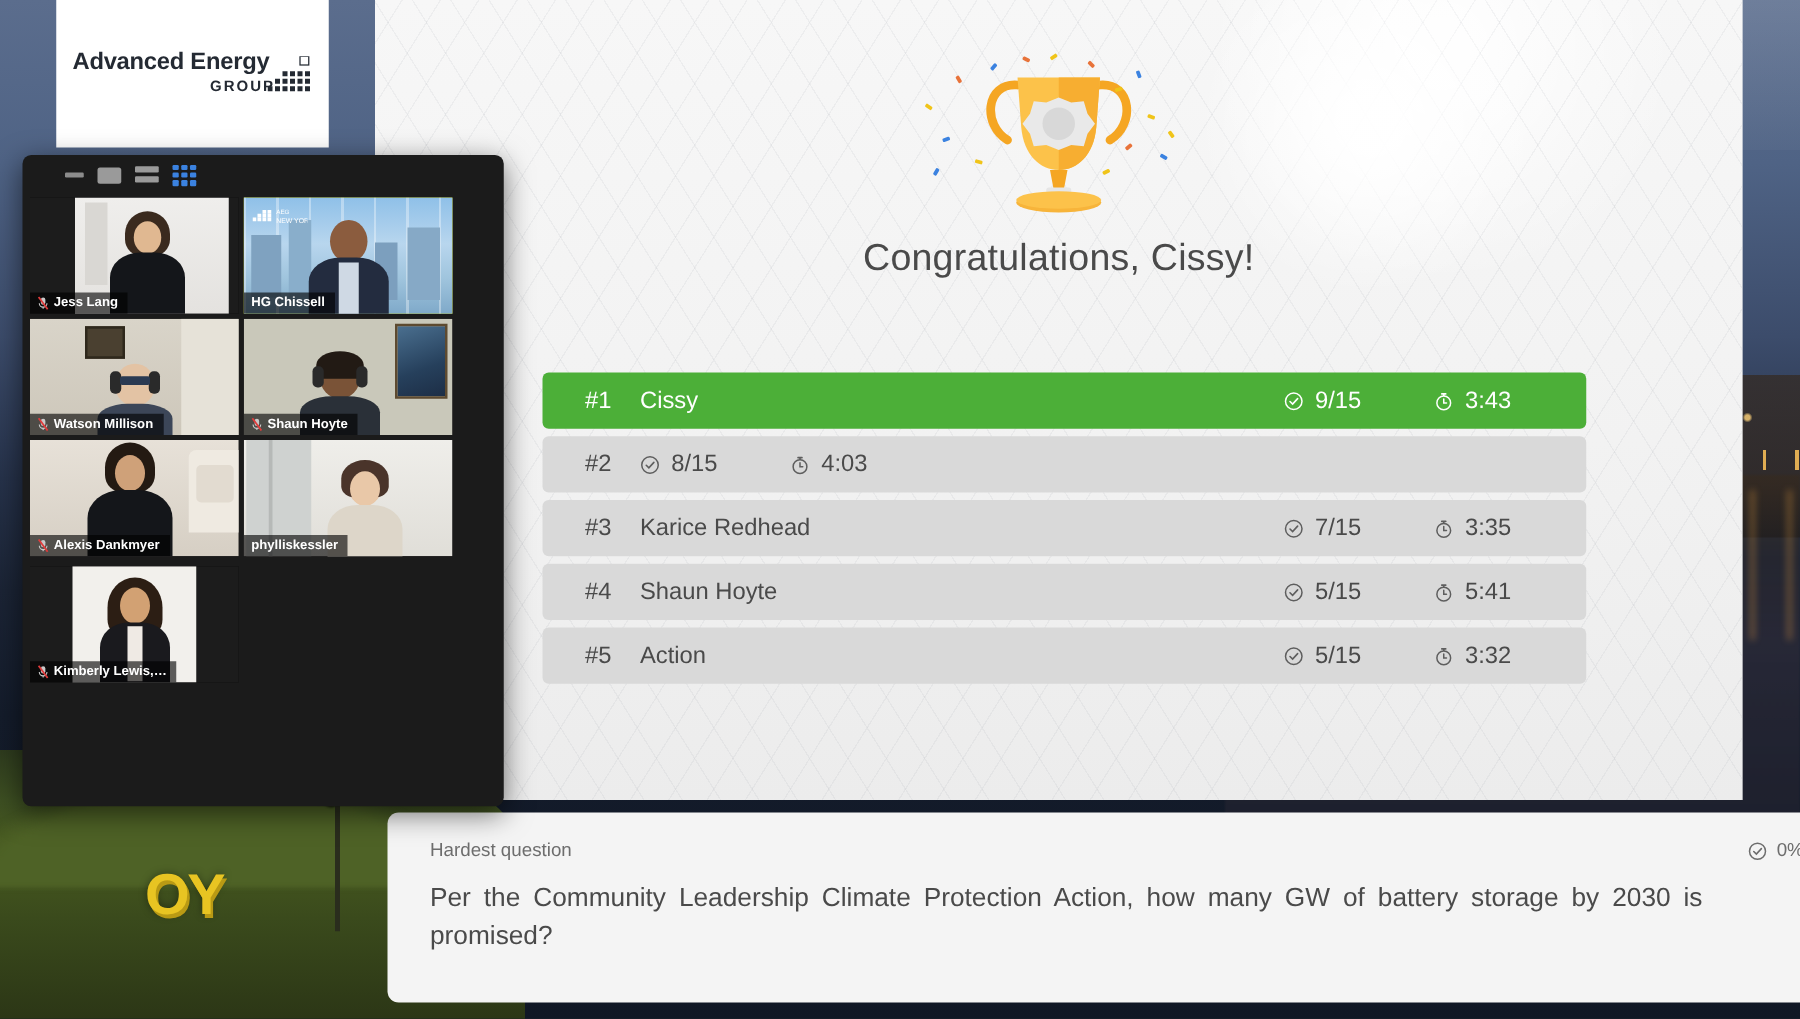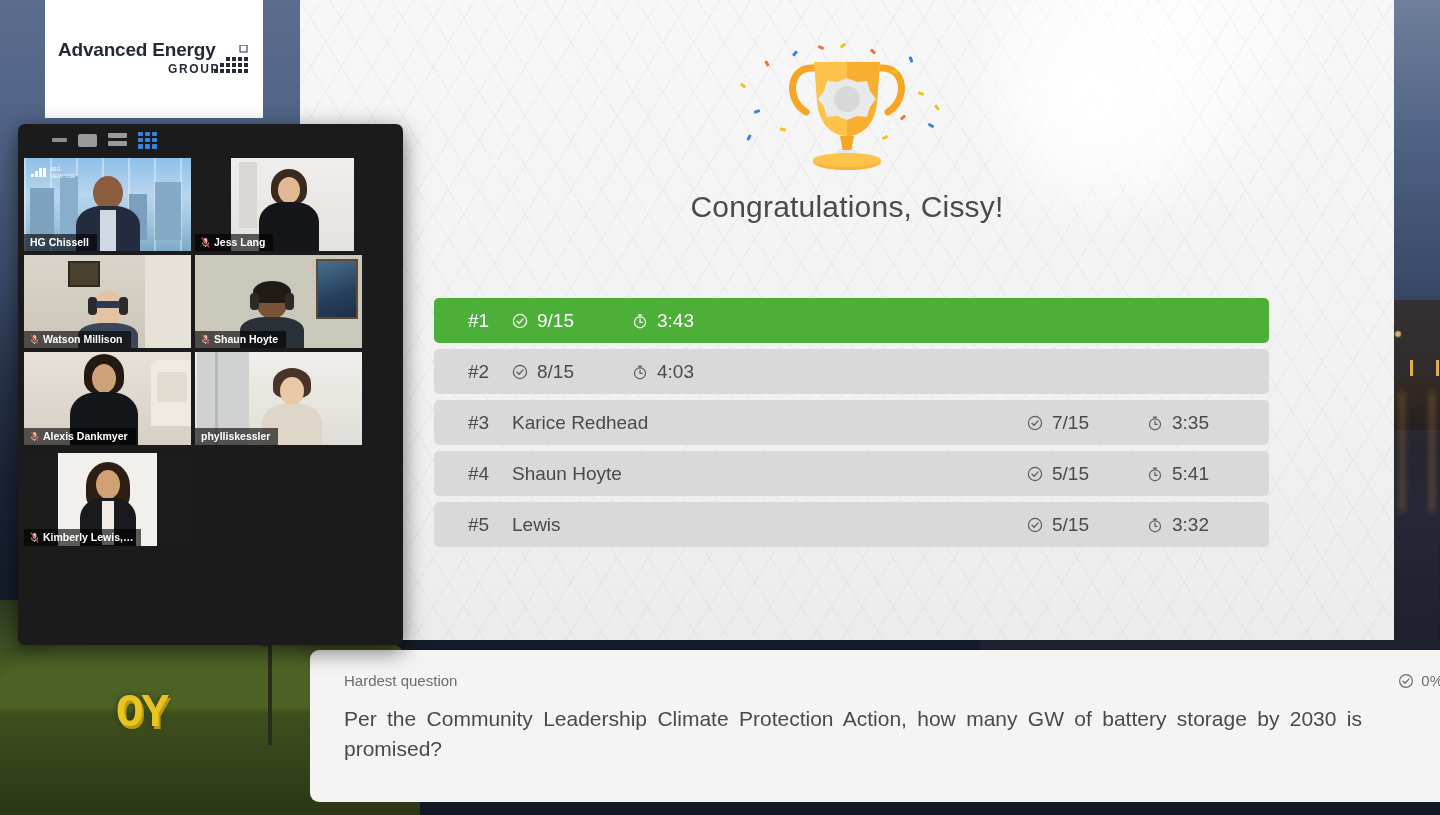--- a/index.html
+++ b/index.html
@@ -58,21 +58,21 @@
                       #3a4a1c 60%, #2a3415 100%);
     border-radius: 0 40% 0 0;
   }
   .bg-hill {
     position: absolute; left: -40px; top: 620px; width: 420px; height: 90px;
     background: radial-gradient(ellipse at 50% 100%, #4e6226 0 60%, transparent 70%);
     filter: blur(2px);
   }
   .bg-oy {
     position: absolute; left: 116px; top: 688px;
-    font-family: Liberation Mono, monospace;
+    font-family: Liberation Sans, sans-serif;
     font-weight: 700; font-size: 46px; letter-spacing: -2px;
     color: #e8c422;
     text-shadow: 2px 3px 0 #b99a14, 0 0 7px rgba(0,0,0,.4);
   }
   .bg-tree {
     position: absolute; background: #1a2210; filter: blur(1px);
   }
   .bg-pole {
     position: absolute; left: 268px; top: 625px; width: 4px; height: 120px;
     background: #2a2d1d;
@@ -263,20 +263,21 @@
           <i class="confetti" style="left:24px;top:96px;background:#3b82e0;transform:rotate(-60deg)"></i>
         </div>
       </div>
 
       <div class="congrats">Congratulations, Cissy!</div>
 
       <div class="board">
 
         <div class="lb-row first">
           <span class="lb-rank">#1</span>
+          <span class="lb-name">Cissy</span>
           <span class="lb-score">
             <svg class="ic" viewBox="0 0 16 16">
               <circle cx="8" cy="8" r="6.6" fill="none" stroke="#ffffff" stroke-width="1.2"></circle>
               <path d="M5 8.2 L7.1 10.3 L11.1 5.9" fill="none" stroke="#ffffff" stroke-width="1.3" stroke-linecap="round"></path>
             </svg>
             <span>9/15</span>
           </span>
           <span class="lb-time">
             <svg class="ic" viewBox="0 0 16 16">
               <circle cx="8" cy="9.3" r="5.5" fill="none" stroke="#ffffff" stroke-width="1.2"></circle>
@@ -345,21 +346,21 @@
               <path d="M8 6.2 V9.3 H10.2" fill="none" stroke="#5e5e5e" stroke-width="1.2" stroke-linecap="round"></path>
               <path d="M6.4 2.1 H9.6" stroke="#5e5e5e" stroke-width="1.3" stroke-linecap="round"></path>
               <path d="M8 2.1 V3.7" stroke="#5e5e5e" stroke-width="1.3"></path>
             </svg>
             <span>5:41</span>
           </span>
         </div>
 
         <div class="lb-row">
           <span class="lb-rank">#5</span>
-          <span class="lb-name">Lewis</span>
+          <span class="lb-name">Action</span>
           <span class="lb-score">
             <svg class="ic" viewBox="0 0 16 16">
               <circle cx="8" cy="8" r="6.6" fill="none" stroke="#5e5e5e" stroke-width="1.2"></circle>
               <path d="M5 8.2 L7.1 10.3 L11.1 5.9" fill="none" stroke="#5e5e5e" stroke-width="1.3" stroke-linecap="round"></path>
             </svg>
             <span>5/15</span>
           </span>
           <span class="lb-time">
             <svg class="ic" viewBox="0 0 16 16">
               <circle cx="8" cy="9.3" r="5.5" fill="none" stroke="#5e5e5e" stroke-width="1.2"></circle>
@@ -434,20 +435,42 @@
           <i></i>
           <i></i>
           <i></i>
           <i></i>
       </span>
     </div>
 
     <div class="tiles">
 
       <div class="trow">
+        <div class="tile">
+          <div class="tile-bg" style="background:#1c1c1c;">
+            <div style="position:absolute;left:36px;top:0;right:8px;bottom:0;background:linear-gradient(180deg,#efeeec 0%,#e4e2df 100%);"></div>
+            <div style="position:absolute;left:44px;top:4px;width:18px;height:66px;background:#d9d7d3;"></div>
+            <div class="person" style="top:14px;left:56%;">
+              <div class="head" style="left:-13px;top:0;width:26px;height:30px;background:#d8b08c;"></div>
+              <div style="position:absolute;left:-18px;top:-3px;width:36px;height:36px;border-radius:50% 50% 38% 38%;background:#3a2a1e;"></div>
+              <div class="head" style="left:-11px;top:5px;width:22px;height:26px;background:#e0b891;"></div>
+              <div class="body" style="left:-30px;top:30px;width:60px;height:50px;background:#14161a;"></div>
+            </div>
+          </div>
+          <div class="nametag">
+            <svg class="muted-ic" viewBox="0 0 10 12">
+              <rect x="3" y="1" width="4" height="6.5" rx="2" fill="#c8c8c8"></rect>
+              <path d="M1.6 6.2 a3.4 3.4 0 0 0 6.8 0" fill="none" stroke="#c8c8c8" stroke-width="1"></path>
+              <path d="M5 9.5 V11" stroke="#c8c8c8" stroke-width="1"></path>
+              <path d="M1 0.6 L9 11.4" stroke="#e03b3b" stroke-width="1.6"></path>
+            </svg>
+            <span>Jess Lang</span>
+          </div>
+        </div>
+
         <div class="tile active">
           <div class="tile-bg" style="background:linear-gradient(180deg,#8fc0e8 0%,#b8d6ee 40%,#9fc4dd 70%,#7fa9c9 100%);">
             <div style="position:absolute;inset:0;background:repeating-linear-gradient(90deg,rgba(255,255,255,.35) 0 2px,transparent 2px 26px);"></div>
             <div style="position:absolute;left:6px;top:30px;width:24px;height:50px;background:#7fa2c0;"></div>
             <div style="position:absolute;left:36px;top:18px;width:18px;height:62px;background:#89aecb;"></div>
             <div style="position:absolute;right:10px;top:24px;width:26px;height:58px;background:#86a9c6;"></div>
             <div style="position:absolute;right:44px;top:36px;width:18px;height:46px;background:#7c9fbe;"></div>
             <div class="person" style="top:18px;">
               <div class="head" style="left:-15px;top:0;width:30px;height:34px;background:#8b5c3e;"></div>
               <div class="body" style="left:-32px;top:30px;width:64px;height:48px;background:#232c3f;"></div>
@@ -466,42 +489,20 @@
                 <rect x="12" y="10" width="3" height="3"></rect>
               </g>
               <text x="19" y="7" font-family="Liberation Sans" font-size="5" fill="#ffffff">AEG</text>
               <text x="19" y="14" font-family="Liberation Sans" font-size="5.5" fill="#ffffff">NEW YORK</text>
             </svg>
           </div>
           <div class="nametag">
             <span>HG Chissell</span>
           </div>
         </div>
-
-        <div class="tile">
-          <div class="tile-bg" style="background:#1c1c1c;">
-            <div style="position:absolute;left:36px;top:0;right:8px;bottom:0;background:linear-gradient(180deg,#efeeec 0%,#e4e2df 100%);"></div>
-            <div style="position:absolute;left:44px;top:4px;width:18px;height:66px;background:#d9d7d3;"></div>
-            <div class="person" style="top:14px;left:56%;">
-              <div class="head" style="left:-13px;top:0;width:26px;height:30px;background:#d8b08c;"></div>
-              <div style="position:absolute;left:-18px;top:-3px;width:36px;height:36px;border-radius:50% 50% 38% 38%;background:#3a2a1e;"></div>
-              <div class="head" style="left:-11px;top:5px;width:22px;height:26px;background:#e0b891;"></div>
-              <div class="body" style="left:-30px;top:30px;width:60px;height:50px;background:#14161a;"></div>
-            </div>
-          </div>
-          <div class="nametag">
-            <svg class="muted-ic" viewBox="0 0 10 12">
-              <rect x="3" y="1" width="4" height="6.5" rx="2" fill="#c8c8c8"></rect>
-              <path d="M1.6 6.2 a3.4 3.4 0 0 0 6.8 0" fill="none" stroke="#c8c8c8" stroke-width="1"></path>
-              <path d="M5 9.5 V11" stroke="#c8c8c8" stroke-width="1"></path>
-              <path d="M1 0.6 L9 11.4" stroke="#e03b3b" stroke-width="1.6"></path>
-            </svg>
-            <span>Jess Lang</span>
-          </div>
-        </div>
       </div>
 
       <div class="trow">
         <div class="tile">
           <div class="tile-bg" style="background:linear-gradient(180deg,#d9d4c9 0%,#cdc7ba 100%);">
             <div style="position:absolute;left:44px;top:6px;width:32px;height:26px;background:#4a4030;border:2px solid #2f281c;"></div>
             <div style="position:absolute;right:0;top:0;width:46px;bottom:0;background:#e6e2d8;"></div>
             <div class="person" style="top:36px;">
               <div class="head" style="left:-16px;top:0;width:32px;height:34px;background:#e3c3a4;"></div>
               <div style="position:absolute;left:-20px;top:6px;width:9px;height:18px;border-radius:4px;background:#2a2a2a;"></div>

